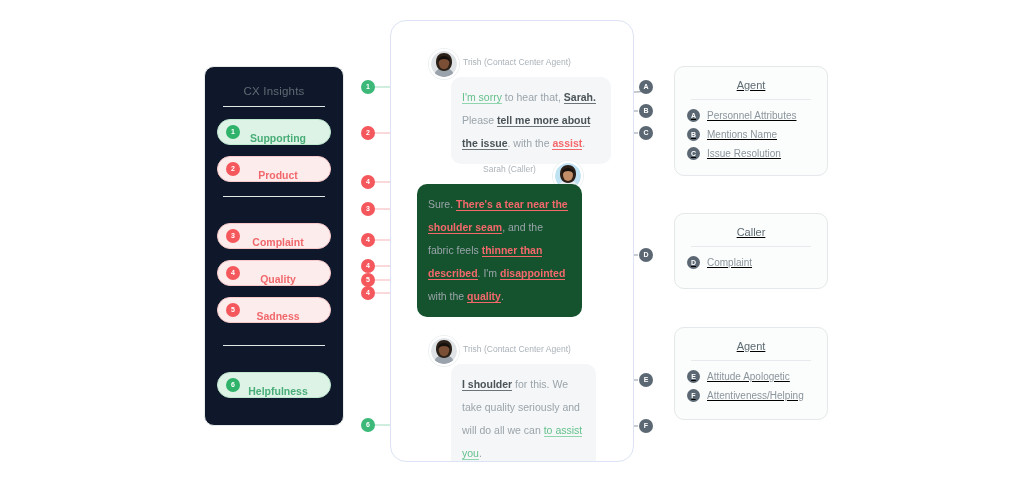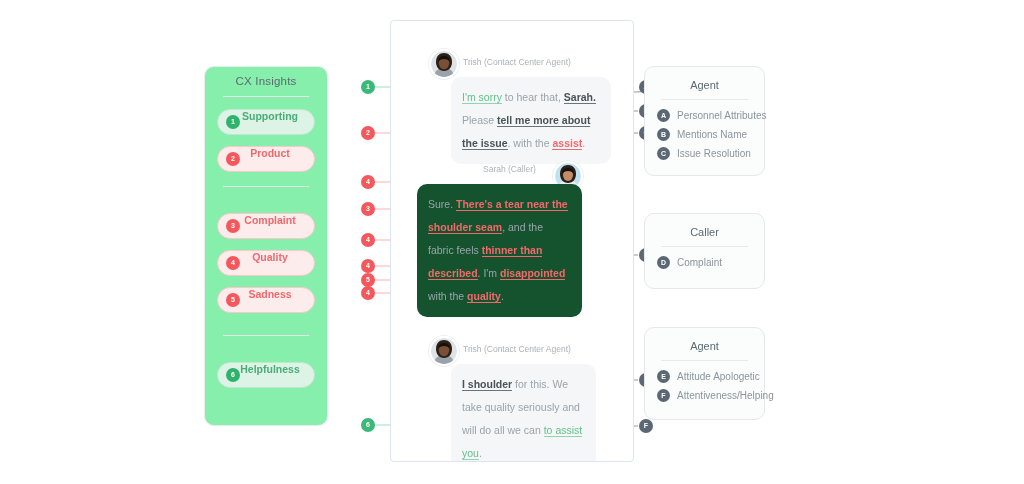--- a/index.html
+++ b/index.html
@@ -7,50 +7,50 @@
     width:1024px;height:484px;
     background:#ffffff;
     font-family:"Liberation Sans", sans-serif;
     position:relative;overflow:hidden;
     -webkit-font-smoothing:antialiased;
   }
   #stage{position:absolute;inset:0;}
 
   
   .sidebar{
-    position:absolute;left:204px;top:66px;width:124px;height:360px;
-    background:#86efac;border:1px solid #e8eceb;border-radius:10px;
-    box-sizing:border-box;padding:2px 12px;
+    position:absolute;left:204px;top:66px;width:140px;height:360px;
+    background:#0f172a;border:1px solid #e8eceb;border-radius:10px;
+    box-sizing:border-box;padding:12px 12px;
   }
   .sidebar-title{
     text-align:center;font-size:11.5px;color:#5d6b72;letter-spacing:.2px;
     margin:6px 0 9px 0;
   }
   .sb-divider{height:1px;background:#e2e8e6;margin:4px 6px 12px 6px;}
   .chip{
     position:relative;height:26px;border-radius:14px;box-sizing:border-box;
-    display:flex;align-items:flex-start;margin:0 0 11px 0;border:1px solid transparent;
+    display:flex;align-items:flex-end;margin:0 0 11px 0;border:1px solid transparent;
   }
   .chip .dot{
     position:absolute;left:8px;top:50%;transform:translateY(-50%);
     width:14px;height:14px;border-radius:50%;
     color:#fff;font-size:7px;line-height:14px;text-align:center;font-weight:700;
   }
   .chip .lbl{width:100%;text-align:center;font-size:10.5px;font-weight:600;padding-left:8px;}
   .chip.green{background:#ddf3e6;border-color:#bfe8d1;}
   .chip.green .dot{background:#2fb36b;}
   .chip.green .lbl{color:#49ad77;}
   .chip.red{background:#fdecec;border-color:#f9c9c9;}
   .chip.red .dot{background:#f4585c;}
   .chip.red .lbl{color:#f0686c;}
 
   
   .phone{
     position:absolute;left:390px;top:20px;width:244px;height:442px;
-    border:1.5px solid #dde3f5;border-radius:4px;background:#ffffff;
+    border:1.5px solid #dde3f5;border-radius:16px;background:#ffffff;
     box-sizing:border-box;
   }
   .phone-inner{position:absolute;inset:0;overflow:hidden;border-radius:15px;}
   .avatar{
     position:absolute;width:26px;height:26px;border-radius:50%;
     border:2px solid #ffffff;box-shadow:0 0 0 1px #edf0f2;overflow:hidden;
   }
   .avatar .sk{position:absolute;inset:0;}
   .name{
     position:absolute;font-size:8.5px;color:#aab2b8;white-space:nowrap;
@@ -60,23 +60,23 @@
     font-size:10.5px;line-height:23px;color:#9aa4ab;
   }
   .bubble.agent{background:#f5f6f7;border-radius:10px;}
   .bubble.caller{background:#14532d;border-radius:10px;}
   .u-red{color:#f4686c;font-weight:700;border-bottom:1.3px solid #f4686c;}
   .u-green{color:#63c18d;font-weight:400;border-bottom:1.3px solid #8fd6ae;}
   .u-dark{color:#4a5358;font-weight:700;border-bottom:1.3px solid #6b7378;}
 
   
   .rcard{
-    position:absolute;left:644px;width:121px;
+    position:absolute;left:674px;width:154px;
     background:#fbfcfc;border:1px solid #e4e8ea;border-radius:10px;
-    box-sizing:border-box;padding:9px 12px;
+    box-sizing:border-box;padding:9px 12px;text-decoration:underline;
   }
   .rcard-title{text-align:center;font-size:11px;color:#5d6b72;margin:3px 0 8px 0;}
   .rc-divider{height:1px;background:#e6eaec;margin:0 4px 9px 4px;}
   .ritem{display:flex;align-items:center;margin-bottom:6px;}
   .ritem .letter{
     width:13px;height:13px;border-radius:50%;background:#5b6873;color:#fff;
     font-size:7px;line-height:13px;text-align:center;font-weight:700;margin-right:7px;flex:0 0 auto;
   }
   .ritem .rlbl{font-size:10px;color:#8b959c;white-space:nowrap;}
 

